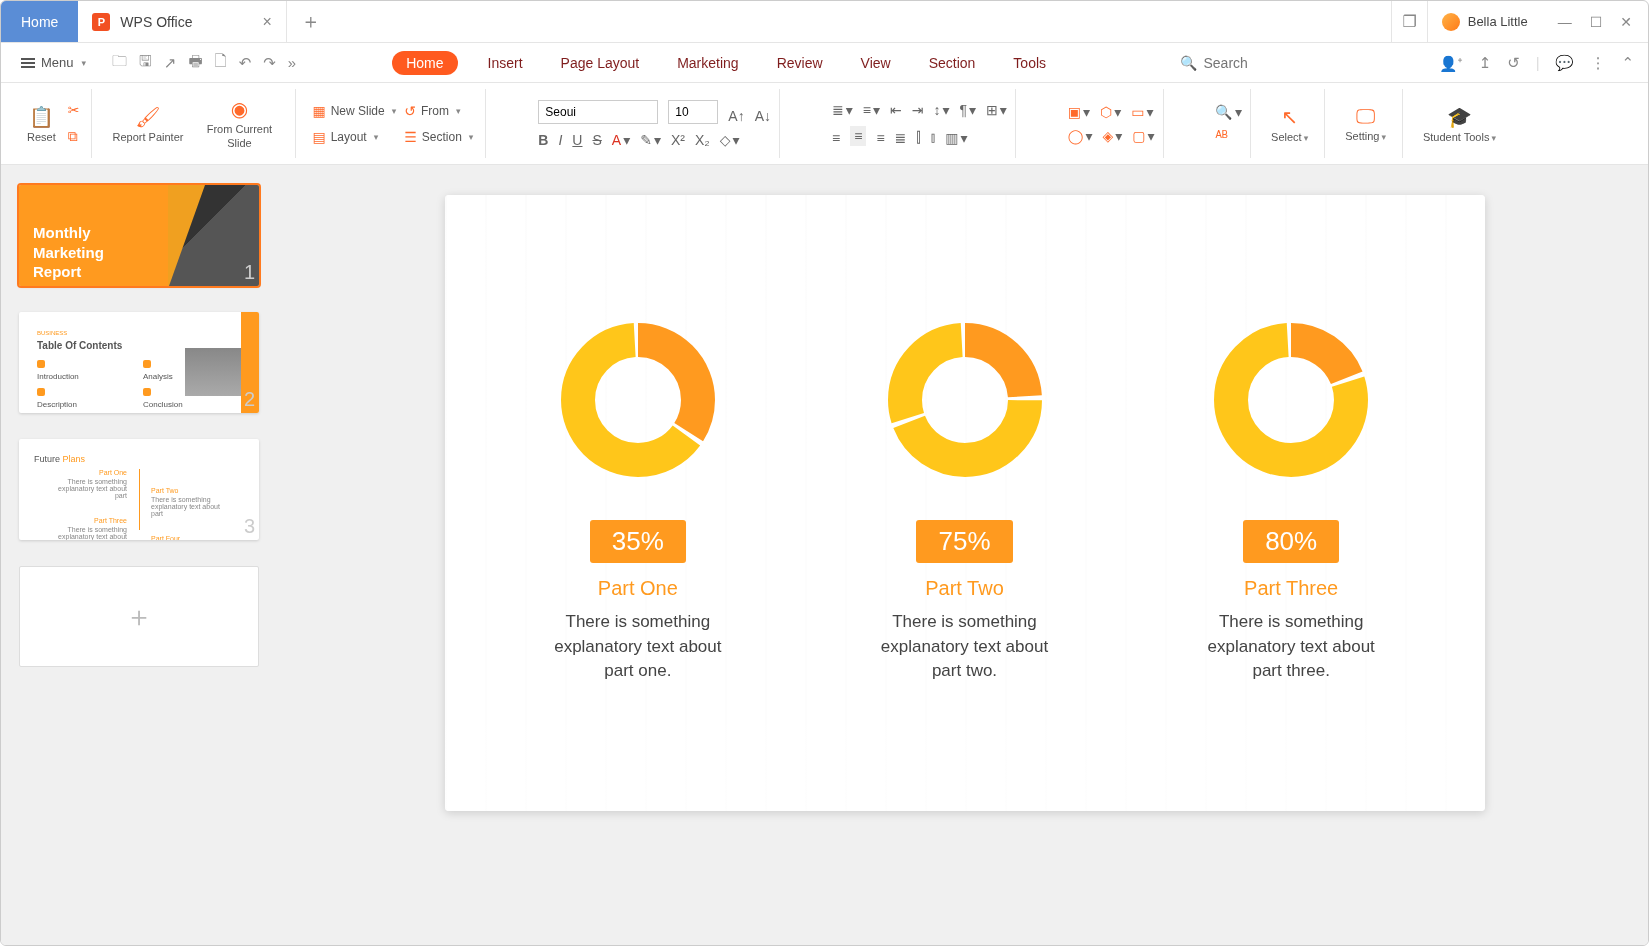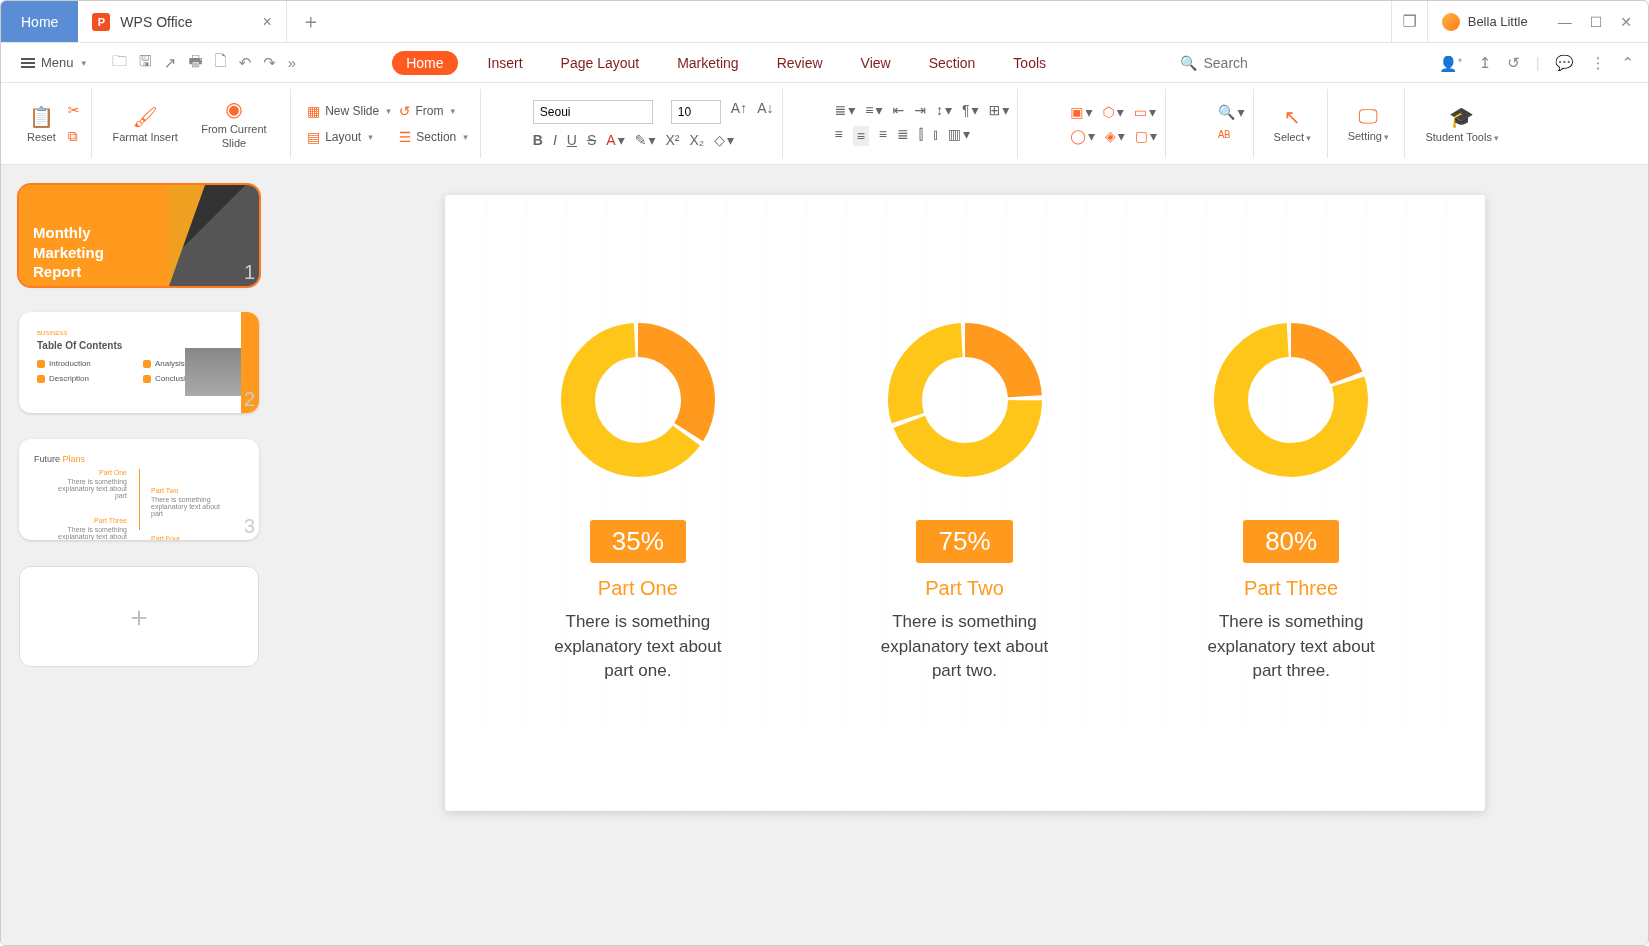--- a/index.html
+++ b/index.html
@@ -37,41 +37,41 @@
 .ribbon { height: 82px; display: flex; align-items: stretch; border-bottom: 1px solid #e5e5e5; padding: 6px 10px; gap: 4px; font-size: 12px; color: #555; }
 .ribbon .group { display: flex; align-items: center; padding: 0 8px; border-right: 1px solid #e5e5e5; }
 .ribbon .group:last-child { border-right:none; }
 .ribbon .vbtn { display: flex; flex-direction: column; align-items: center; justify-content: center; gap: 2px; padding: 0 8px; cursor: pointer; font-size: 11px; color:#555; }
 .ribbon .vbtn .ic { font-size: 20px; color: #ff6a2b; }
 .ribbon .col { display: flex; flex-direction: column; gap: 6px; justify-content: center; }
 .ribbon .hbtn { display: flex; align-items: center; gap: 5px; font-size: 12px; color: #555; cursor: pointer; padding: 2px 4px; white-space: nowrap; }
 .ribbon .hbtn .ic { color: #ff6a2b; font-size: 14px; }
 .ribbon select, .ribbon .combo { height: 24px; border: 1px solid #ccc; font-size: 12px; padding: 0 6px; background:#fff; }
 .ribbon .font-name { width: 120px; }
-.ribbon .font-size { width: 50px; margin-left: 8px; }
-.ribbon .icon-row { display: flex; gap: 10px; align-items: flex-start; padding-left: 40px; }
+.ribbon .font-size { width: 50px; }
+.ribbon .icon-row { display: flex; gap: 10px; align-items: flex-end; padding-left: 40px; }
 .ribbon .icon-row span { cursor: pointer; font-size: 14px; color: #666; }
 .caret { font-size: 9px; color:#888; margin-left:2px; }
 
 
 .workspace { position: absolute; top: 164px; left: 0; right: 0; bottom: 0; background: #f0f0f0; display: flex; }
 
 
 .thumb-panel { width: 300px; padding: 20px 18px; overflow-y: auto; display: flex; flex-direction: column; gap: 26px; }
-.thumb { position: relative; width: 240px; height: 101px; background: #fff; box-shadow: 0 1px 3px rgba(0,0,0,0.15); border-radius: 12px; cursor: pointer; overflow: hidden; }
+.thumb { position: relative; width: 240px; height: 101px; background: #fff; box-shadow: 0 1px 3px rgba(0,0,0,0.15); border-radius: 2px; cursor: pointer; overflow: hidden; }
 .thumb.selected { outline: 2px solid #ff7a1f; }
 .thumb .num { position: absolute; right: 4px; bottom: 2px; color: #ccc; font-size: 20px; font-weight: 300; }
 .thumb1 { background: linear-gradient(90deg, #ff9a1f 62%, transparent 62%), #f0a020; position:relative; }
 .thumb1 .tri { position:absolute; right:0; top:0; bottom:0; width:90px; background: linear-gradient(135deg, #333 40%, #555 40%); clip-path: polygon(40% 0, 100% 0, 100% 100%, 0 100%); }
 .thumb1 .txt { position:absolute; left:14px; top:38px; color:#fff; font-size:15px; font-weight:700; line-height:1.3; }
 .thumb2 { padding:18px; font-size:8px; color:#555; }
 .thumb2 .toc-title { font-size:10px; font-weight:600; margin:4px 0 8px; }
 .thumb2 .toc-grid { display:flex; gap:8px; }
 .thumb2 .toc-col { flex:1; display:flex; flex-direction:column; gap:6px; }
-.thumb2 .toc-item { display:flex; gap:4px; }
+.thumb2 .toc-item { display:flex; gap:4px;flex-direction:column; }
 .thumb2 .dot { width:8px; height:8px; background:#ff9a1f; border-radius:2px; flex-shrink:0; margin-top:1px; }
 .thumb2 .img-ph { position:absolute; right:12px; top:36px; width:62px; height:48px; background:linear-gradient(#888,#aaa); }
 .thumb3 { padding:15px; font-size:7px; color:#888; }
 .thumb3 .fp-title { font-size:9px; color:#555; }
 .thumb3 .fp-title .hl { color:#ff9a1f; }
 .thumb3 .tl { position:absolute; left:50%; top:30px; bottom:10px; width:1px; background:#ff9a1f; }
 .thumb3 .tl-item { position:absolute; width:80px; }
 .thumb3 .tl-item .h { color:#ff9a1f; font-size:7px; margin-bottom:2px; }
 .thumb-new { display:flex; align-items:center; justify-content:center; color:#bbb; font-size:28px; border:1px solid #ddd; box-shadow:none;}
 
@@ -168,21 +168,21 @@
         </span>
       <span class="hbtn">
           <span class="ic gray">⧉</span>
         </span>
     </div>
   </div>
 
   <div class="group">
     <div class="vbtn">
       <span class="ic">🖌</span>
-      <span>Farmat Insert</span>
+      <span>Report Painter</span>
     </div>
     <div class="vbtn">
       <span class="ic">◉</span>
       <span style="max-width:80px; text-align:center; line-height:1.2;">From Current Slide</span>
     </div>
   </div>
 
   <div class="group">
     <div class="col">
       <span class="hbtn">

